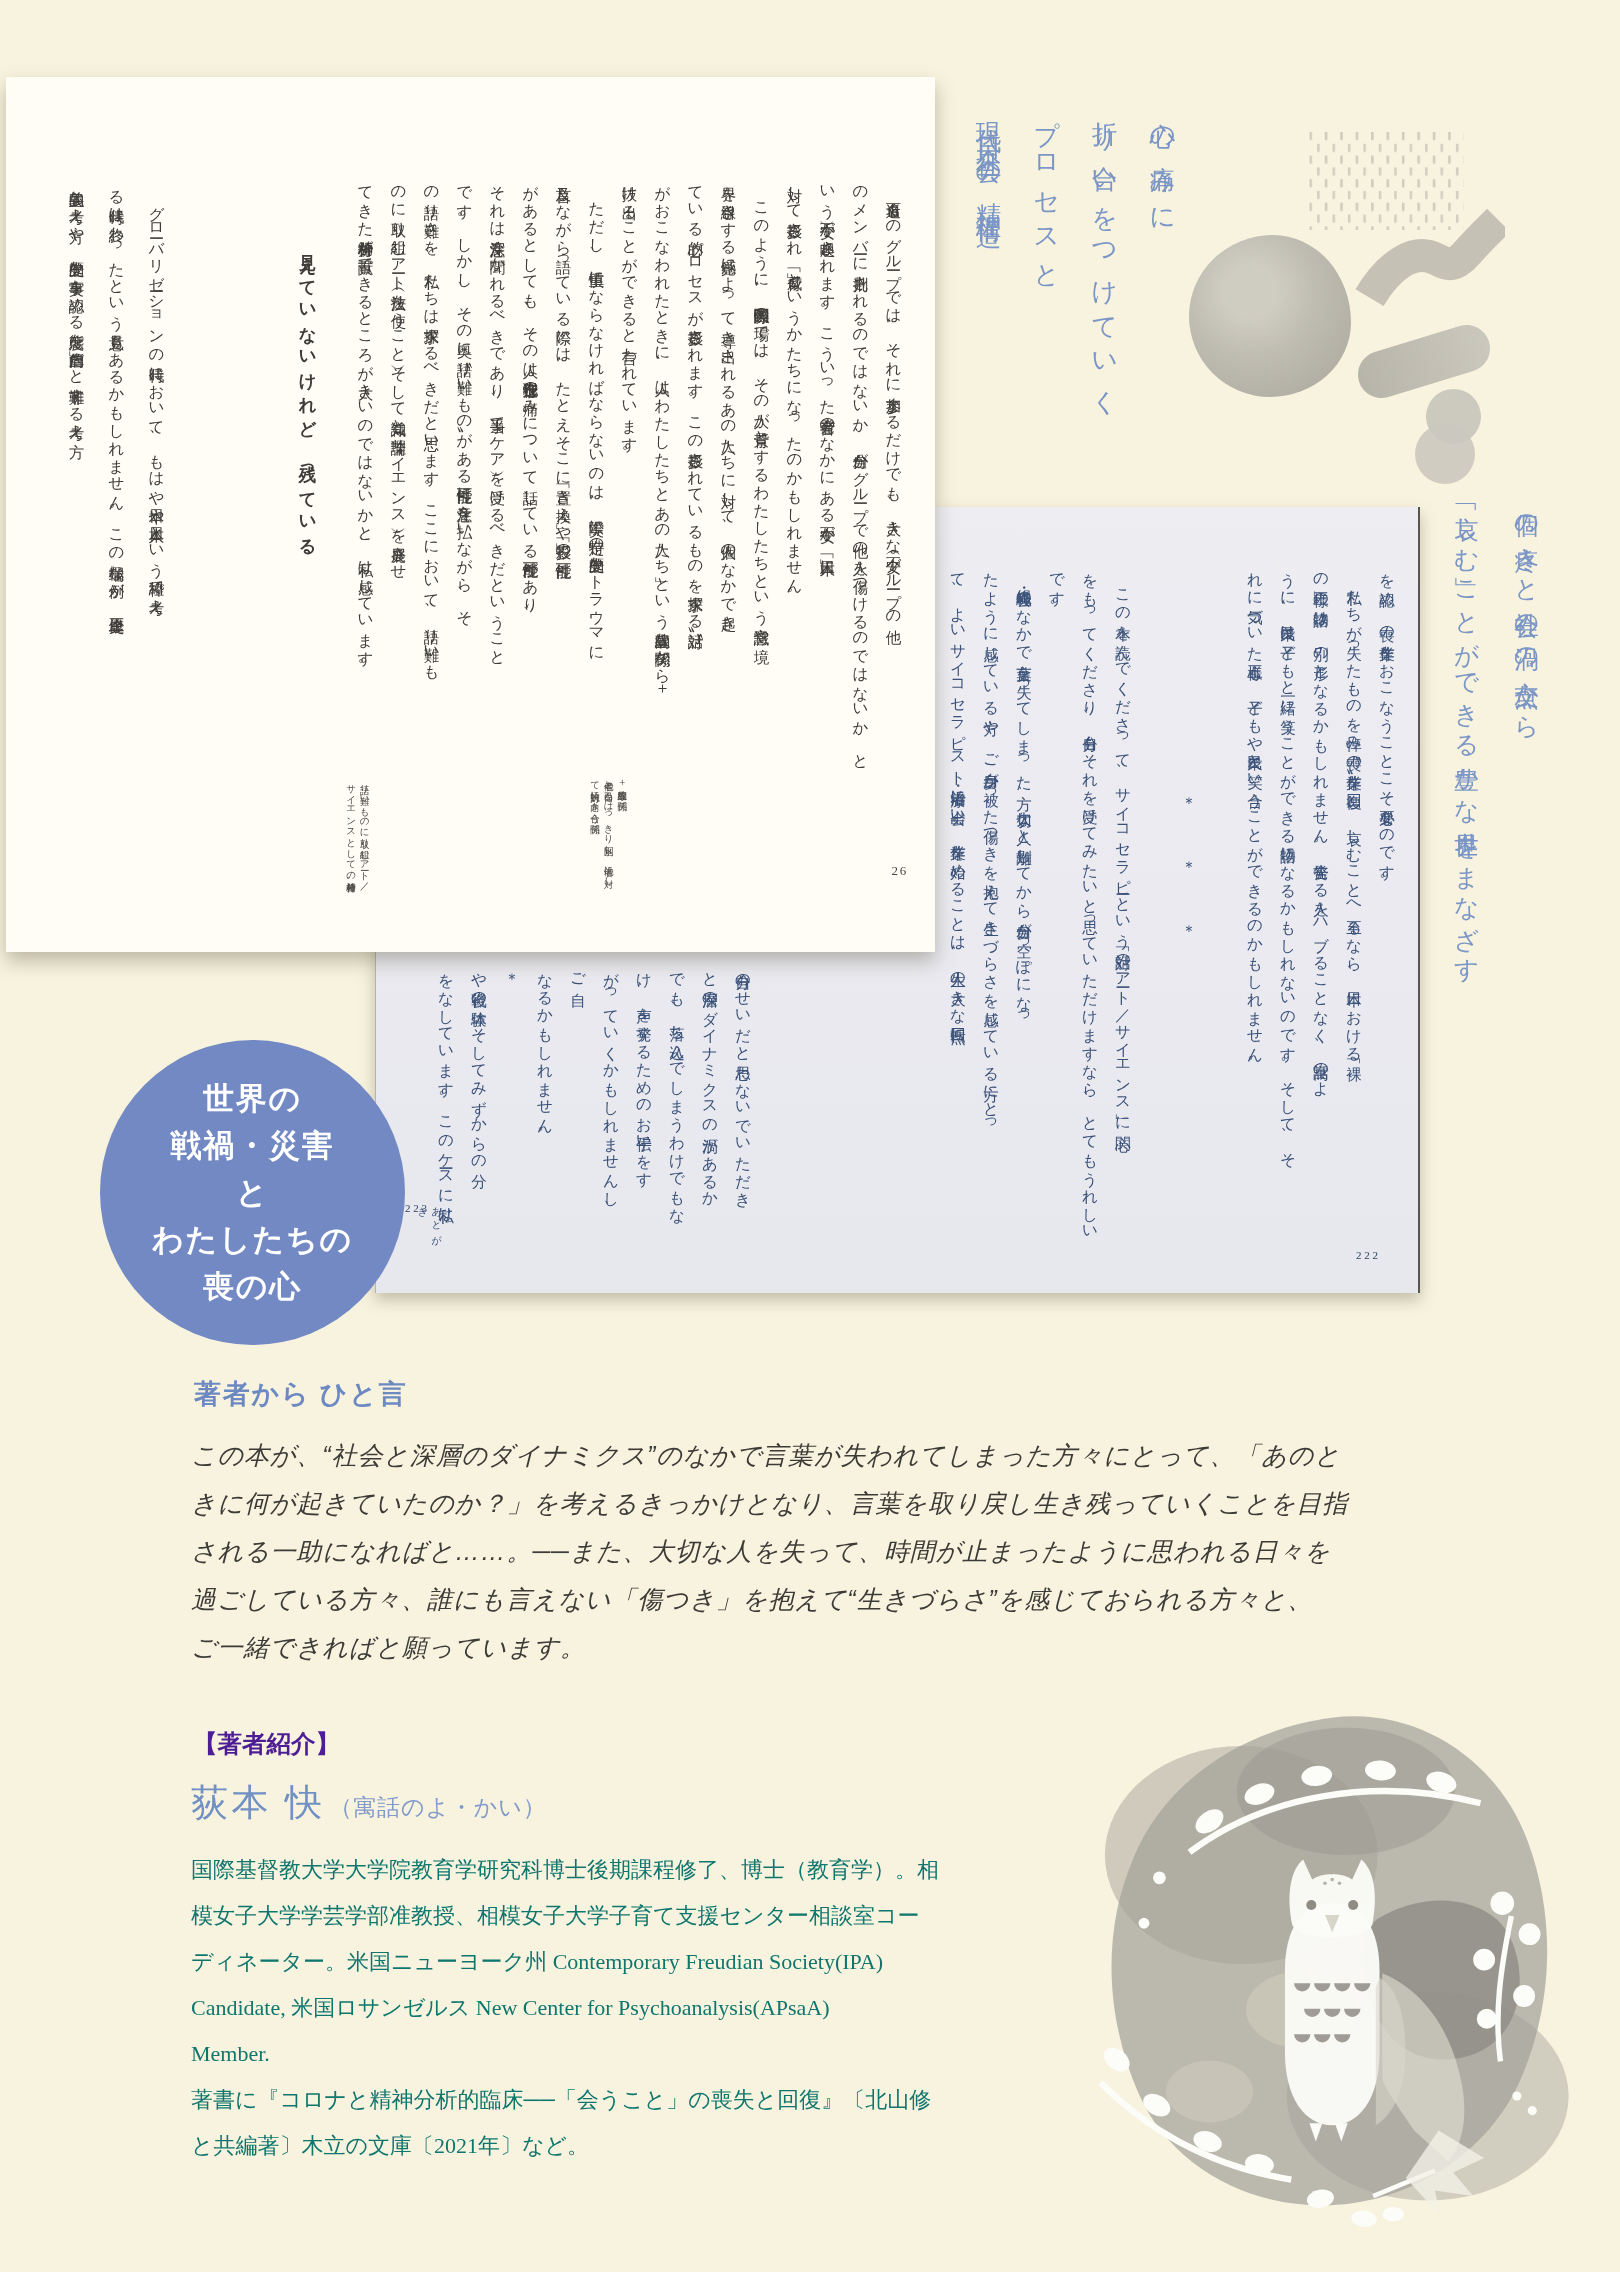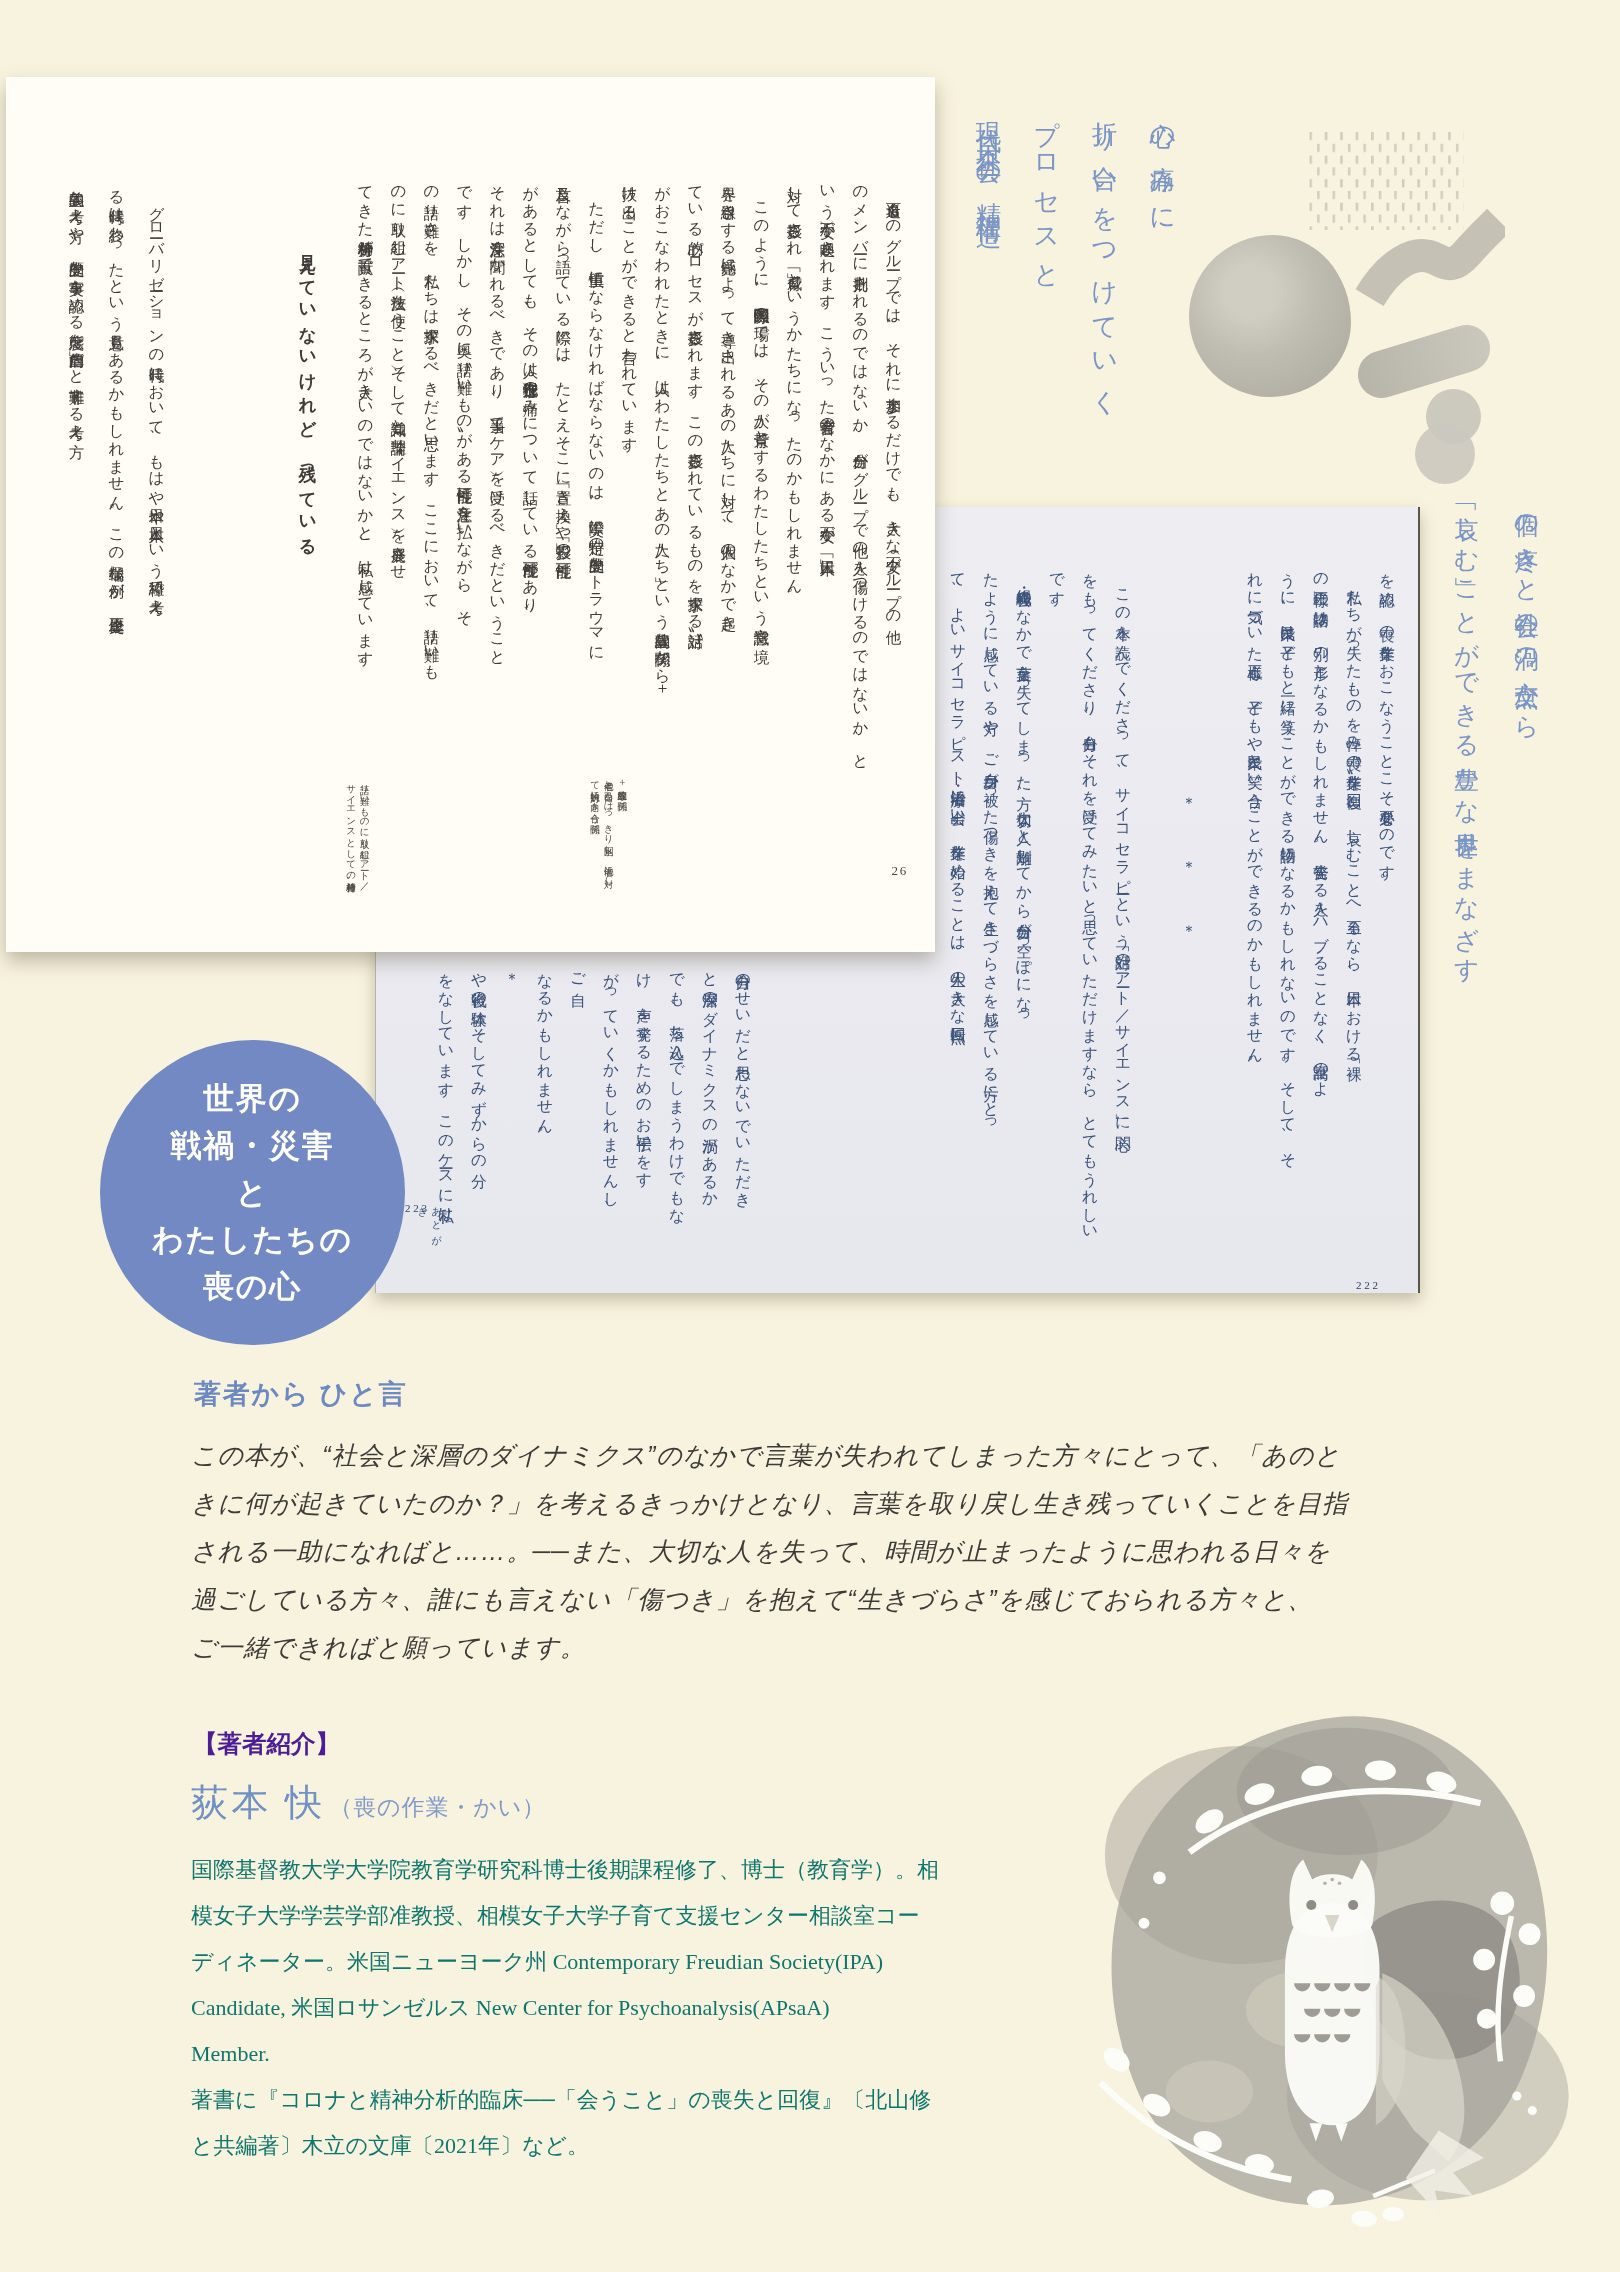--- a/index.html
+++ b/index.html
@@ -40,21 +40,21 @@
   
   .spread{left:375px;top:507px;width:1042px;height:786px;z-index:1;
         background:linear-gradient(180deg,#ededf2,#e7e7ee);
         border-left:1.8px solid #b5b3ad;border-right:2.7px solid #57564f;
         box-shadow:0 7.3px 14.5px rgba(95,88,66,.35);}
   .p222-body{left:940px;top:562px;height:705px;width:464px;font-size:15.5px;letter-spacing:0.5px;
         line-height:33px;color:#3a5178;z-index:1;}
   .p223-body{left:460px;top:962px;height:265px;width:300px;font-size:15.5px;letter-spacing:0.5px;
         line-height:33px;color:#3a5178;z-index:1;}
   .afterword{left:415px;top:1200px;height:55px;font-size:10px;letter-spacing:2.7px;color:#3a5178;z-index:1;}
-  .folio222{left:1356px;top:1279px;font-size:11px;letter-spacing:2.7px;color:#2f3f63;z-index:1;
+  .folio222{left:1356px;top:1249px;font-size:11px;letter-spacing:2.7px;color:#2f3f63;z-index:1;
         font-family:"Liberation Serif","DejaVu Serif",serif;}
   .folio223{left:405px;top:1202px;font-size:11px;letter-spacing:2.7px;color:#2f3f63;z-index:1;
         font-family:"Liberation Serif","DejaVu Serif",serif;}
 
   
   .circle-badge{left:100px;top:1040px;width:305px;height:305px;border-radius:50%;background:#7289c4;z-index:3;
         display:flex;align-items:center;justify-content:center;text-align:center;}
   .circle-badge .txt{font-family:"Liberation Sans","DejaVu Sans",sans-serif;font-weight:bold;
         font-size:31px;line-height:47px;color:#ffffff;letter-spacing:1.8px;}
 
@@ -166,21 +166,21 @@
 <div class="abs note-heading">著者から ひと言</div>
 <div class="abs pre note-body">この本が、“社会と深層のダイナミクス”のなかで言葉が失われてしまった方々にとって、「あのと
 きに何が起きていたのか？」を考えるきっかけとなり、言葉を取り戻し生き残っていくことを目指
 される一助になればと……。──また、大切な人を失って、時間が止まったように思われる日々を
 過ごしている方々、誰にも言えない「傷つき」を抱えて“生きづらさ”を感じておられる方々と、
 ご一緒できればと願っています。</div>
 
 <div class="abs profile-title">【著者紹介】</div>
 <div class="abs author-name-row">
   <span class="author-name">荻本 快</span>
-  <span class="author-reading">（喪の作業・かい）</span>
+  <span class="author-reading">（寓話のよ・かい）</span>
 </div>
 <div class="abs pre author-bio">国際基督教大学大学院教育学研究科博士後期課程修了、博士（教育学）。相
 模女子大学学芸学部准教授、相模女子大学子育て支援センター相談室コー
 ディネーター。米国ニューヨーク州 Contemporary Freudian Society(IPA)
 Candidate, 米国ロサンゼルス New Center for Psychoanalysis(APsaA)
 Member.
 著書に『コロナと精神分析的臨床──「会うこと」の喪失と回復』〔北山修
 と共編著〕木立の文庫〔2021年〕など。</div>
 
 <svg class="abs" style="left:1073px;top:1705px;" width="523" height="532" viewBox="0 0 575 585">

